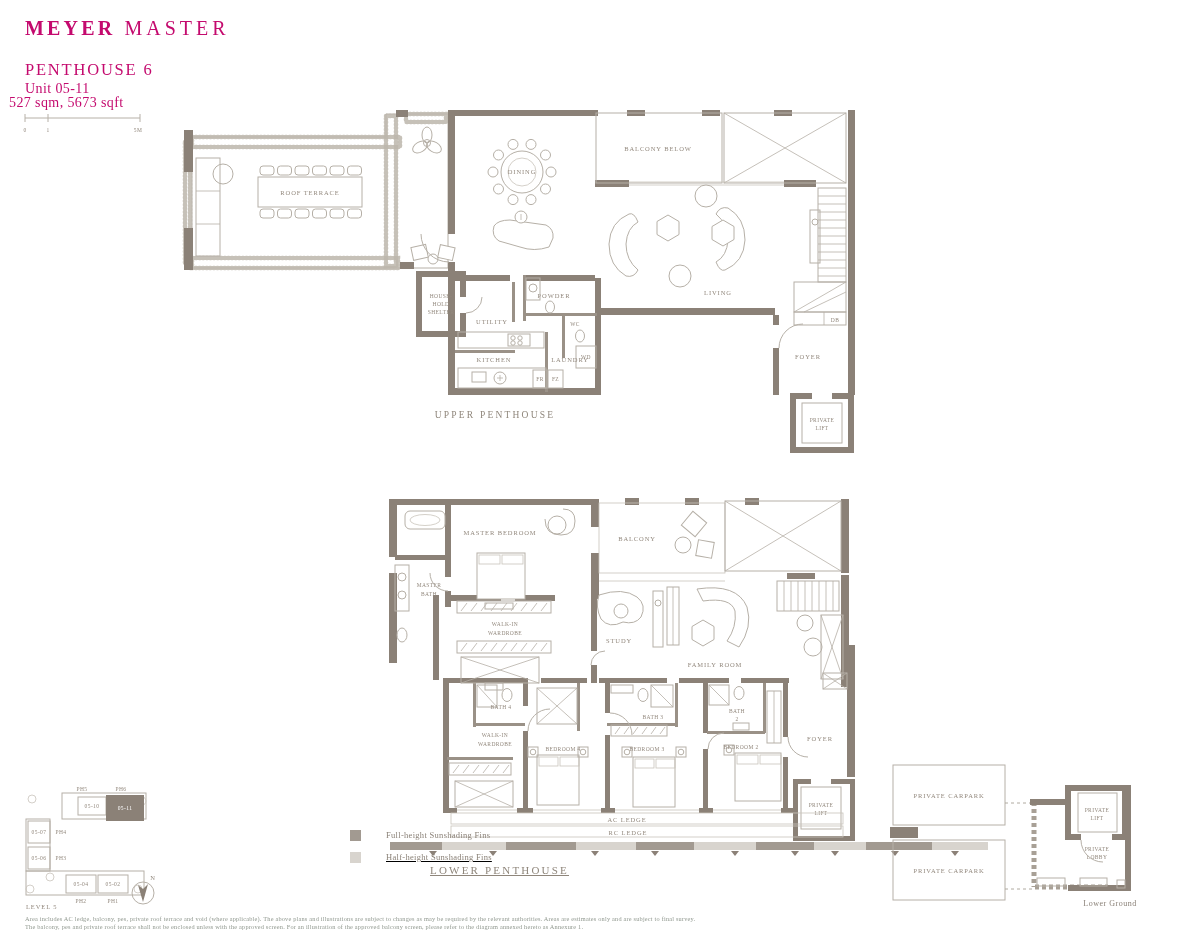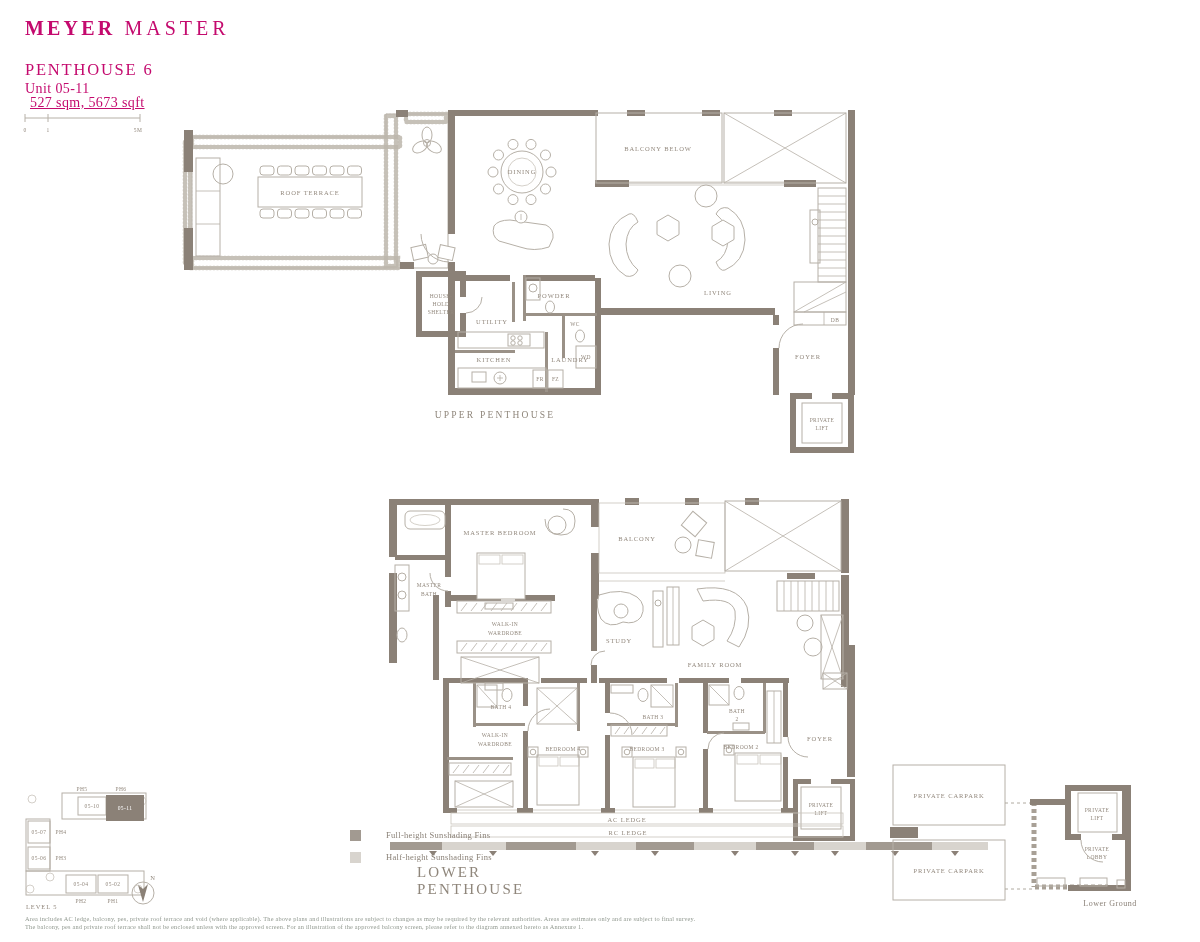--- a/index.html
+++ b/index.html
@@ -25,35 +25,35 @@
   .dashfat{stroke:#a8a096;stroke-width:5;stroke-dasharray:4 3;fill:none;}
   .arr{fill:#8b8177;}
   .brand{color:#c40a6e;}
   .logo-bold{font-weight:700;font-size:20px;letter-spacing:3.2px;}
   .logo-light{font-weight:400;font-size:20px;letter-spacing:4px;margin-left:9px;}
   .ph-title{font-weight:400;font-size:16.5px;letter-spacing:1.8px;}
   .ph-sub{font-size:14px;letter-spacing:.4px;}
   .legend-row{position:absolute;display:flex;align-items:flex-start;gap:25px;}
   .legend-row .lab{font-size:8.5px;color:#8a8177;letter-spacing:.3px;}
   .sw{width:11px;height:11px;display:inline-block;}
-  .floor-cap{position:absolute;font-size:15px;letter-spacing:2.2px;color:#8f867b;}
+  .floor-cap{position:absolute;font-size:11px;letter-spacing:2.2px;color:#8f867b;text-align:center;text-decoration:underline;}
   .notes{position:absolute;left:25px;top:915px;width:1075px;font-size:6.3px;line-height:7.6px;
          color:#90988f;letter-spacing:.2px;}
 </style>
 </head>
 <body>
 
 <div class="page">
 
   <div class="abs brand" style="left:25px;top:17px;">
     <span class="logo-bold">MEYER</span><span class="logo-light">MASTER</span>
   </div>
   <div class="abs brand ph-title" style="left:25px;top:60px;">PENTHOUSE 6</div>
   <div class="abs brand ph-sub" style="left:25px;top:81px;">Unit 05-11</div>
-  <div class="abs brand ph-sub" style="left:30px;top:95px;text-decoration:underline;">527 sqm, 5673 sqft</div>
+  <div class="abs brand ph-sub" style="left:9px;top:95px;">527 sqm, 5673 sqft</div>
 
   <svg style="left:22px;top:112px;" width="135" height="28">
     <line x1="3" y1="6" x2="118" y2="6" class="thin"></line>
     <line x1="3" y1="2" x2="3" y2="10" class="thin"></line>
     <line x1="26" y1="2" x2="26" y2="10" class="thin"></line>
     <line x1="118" y1="2" x2="118" y2="10" class="thin"></line>
     <text x="3" y="20" class="t5">0</text>
     <text x="26" y="20" class="t5">1</text>
     <text x="116" y="20" class="t5">5M</text>
   </svg>
@@ -505,21 +505,21 @@
         <path class="arr" d="M443,11 h8 l-4,5 z"></path>
         <path class="arr" d="M503,11 h8 l-4,5 z"></path>
         <path class="arr" d="M563,11 h8 l-4,5 z"></path>
     </g>
   </svg>
 
   <div class="legend-row" style="left:350px;top:830px;">
     <span class="sw" style="background:#a29a91;"></span>
     <span class="lab">Full-height Sunshading Fins</span>
   </div>
-  <div class="legend-row" style="left:350px;top:852px;">
+  <div class="legend-row" style="left:350px;top:852px;text-decoration:underline;">
     <span class="sw" style="background:#d8d4ce;"></span>
     <span class="lab">Half-height Sunshading Fins</span>
   </div>
 
   <div class="floor-cap" style="left:417px;top:864px;width:165px;">LOWER PENTHOUSE</div>
 
   <svg style="left:20px;top:781px;" width="175" height="132" viewBox="0 0 175 132">
     <g>
       <rect x="42" y="12" width="84" height="26" class="thin"></rect>
       <rect x="6" y="38" width="24" height="52" class="thin"></rect>

